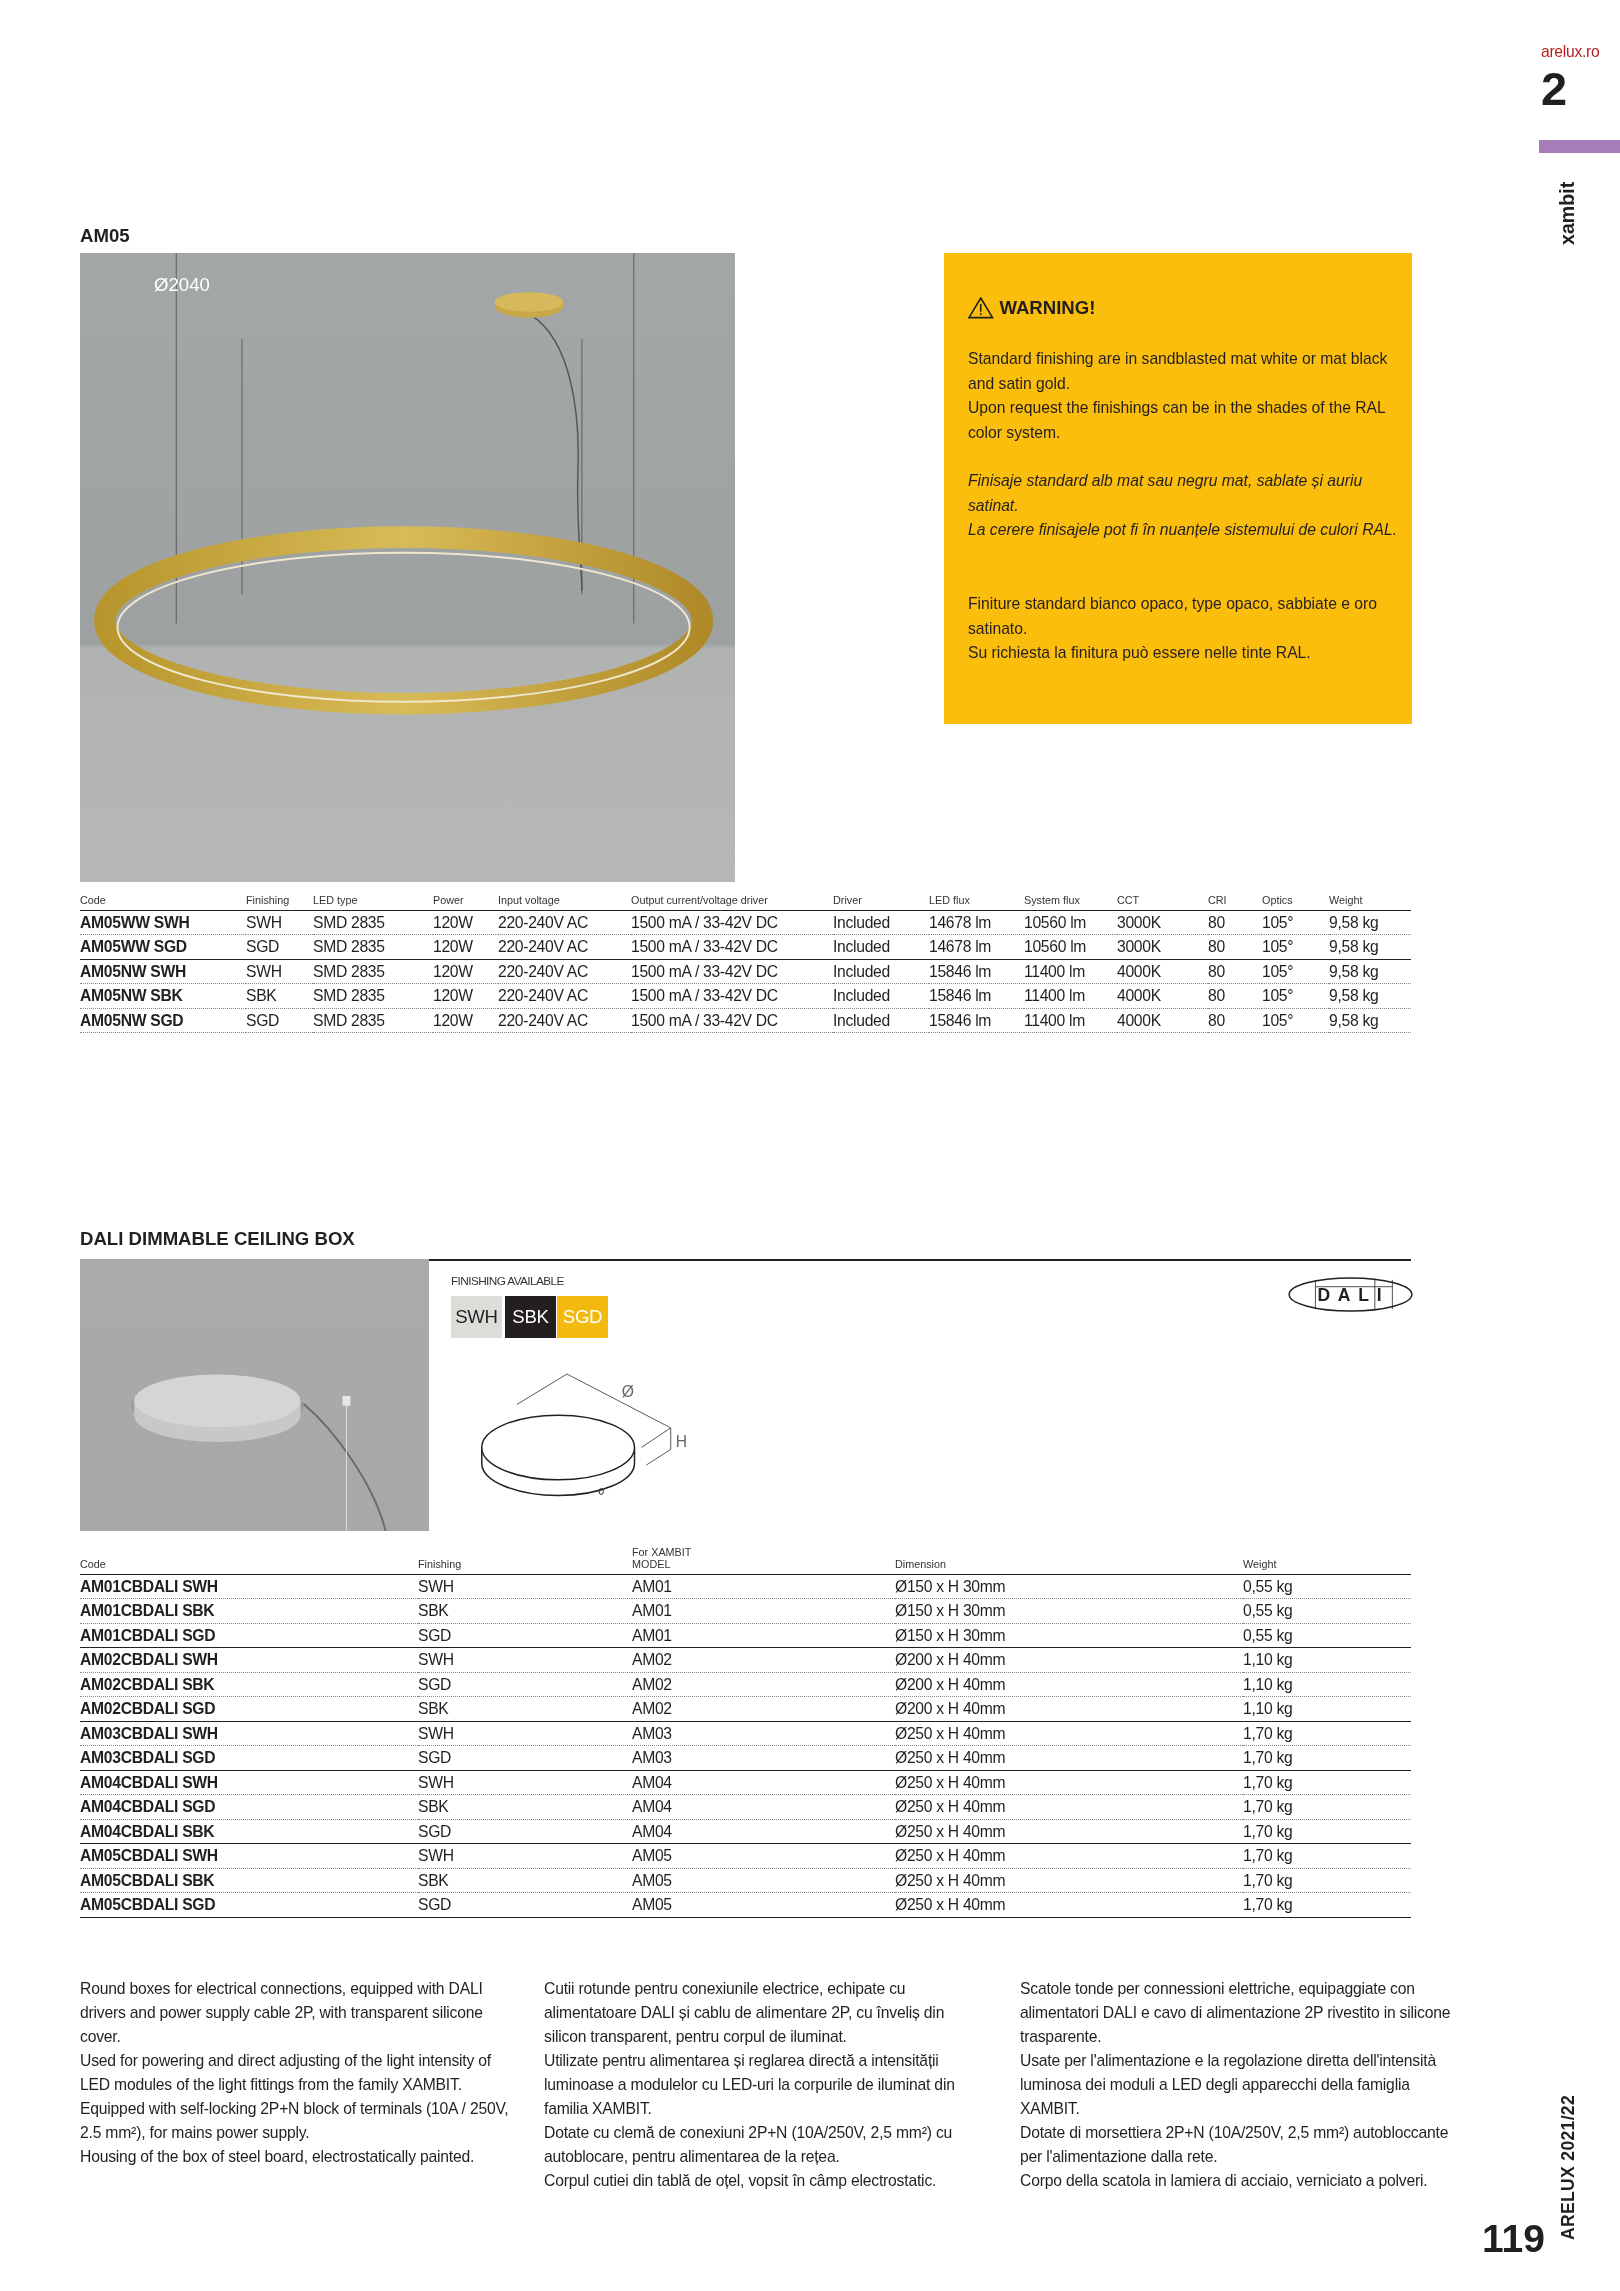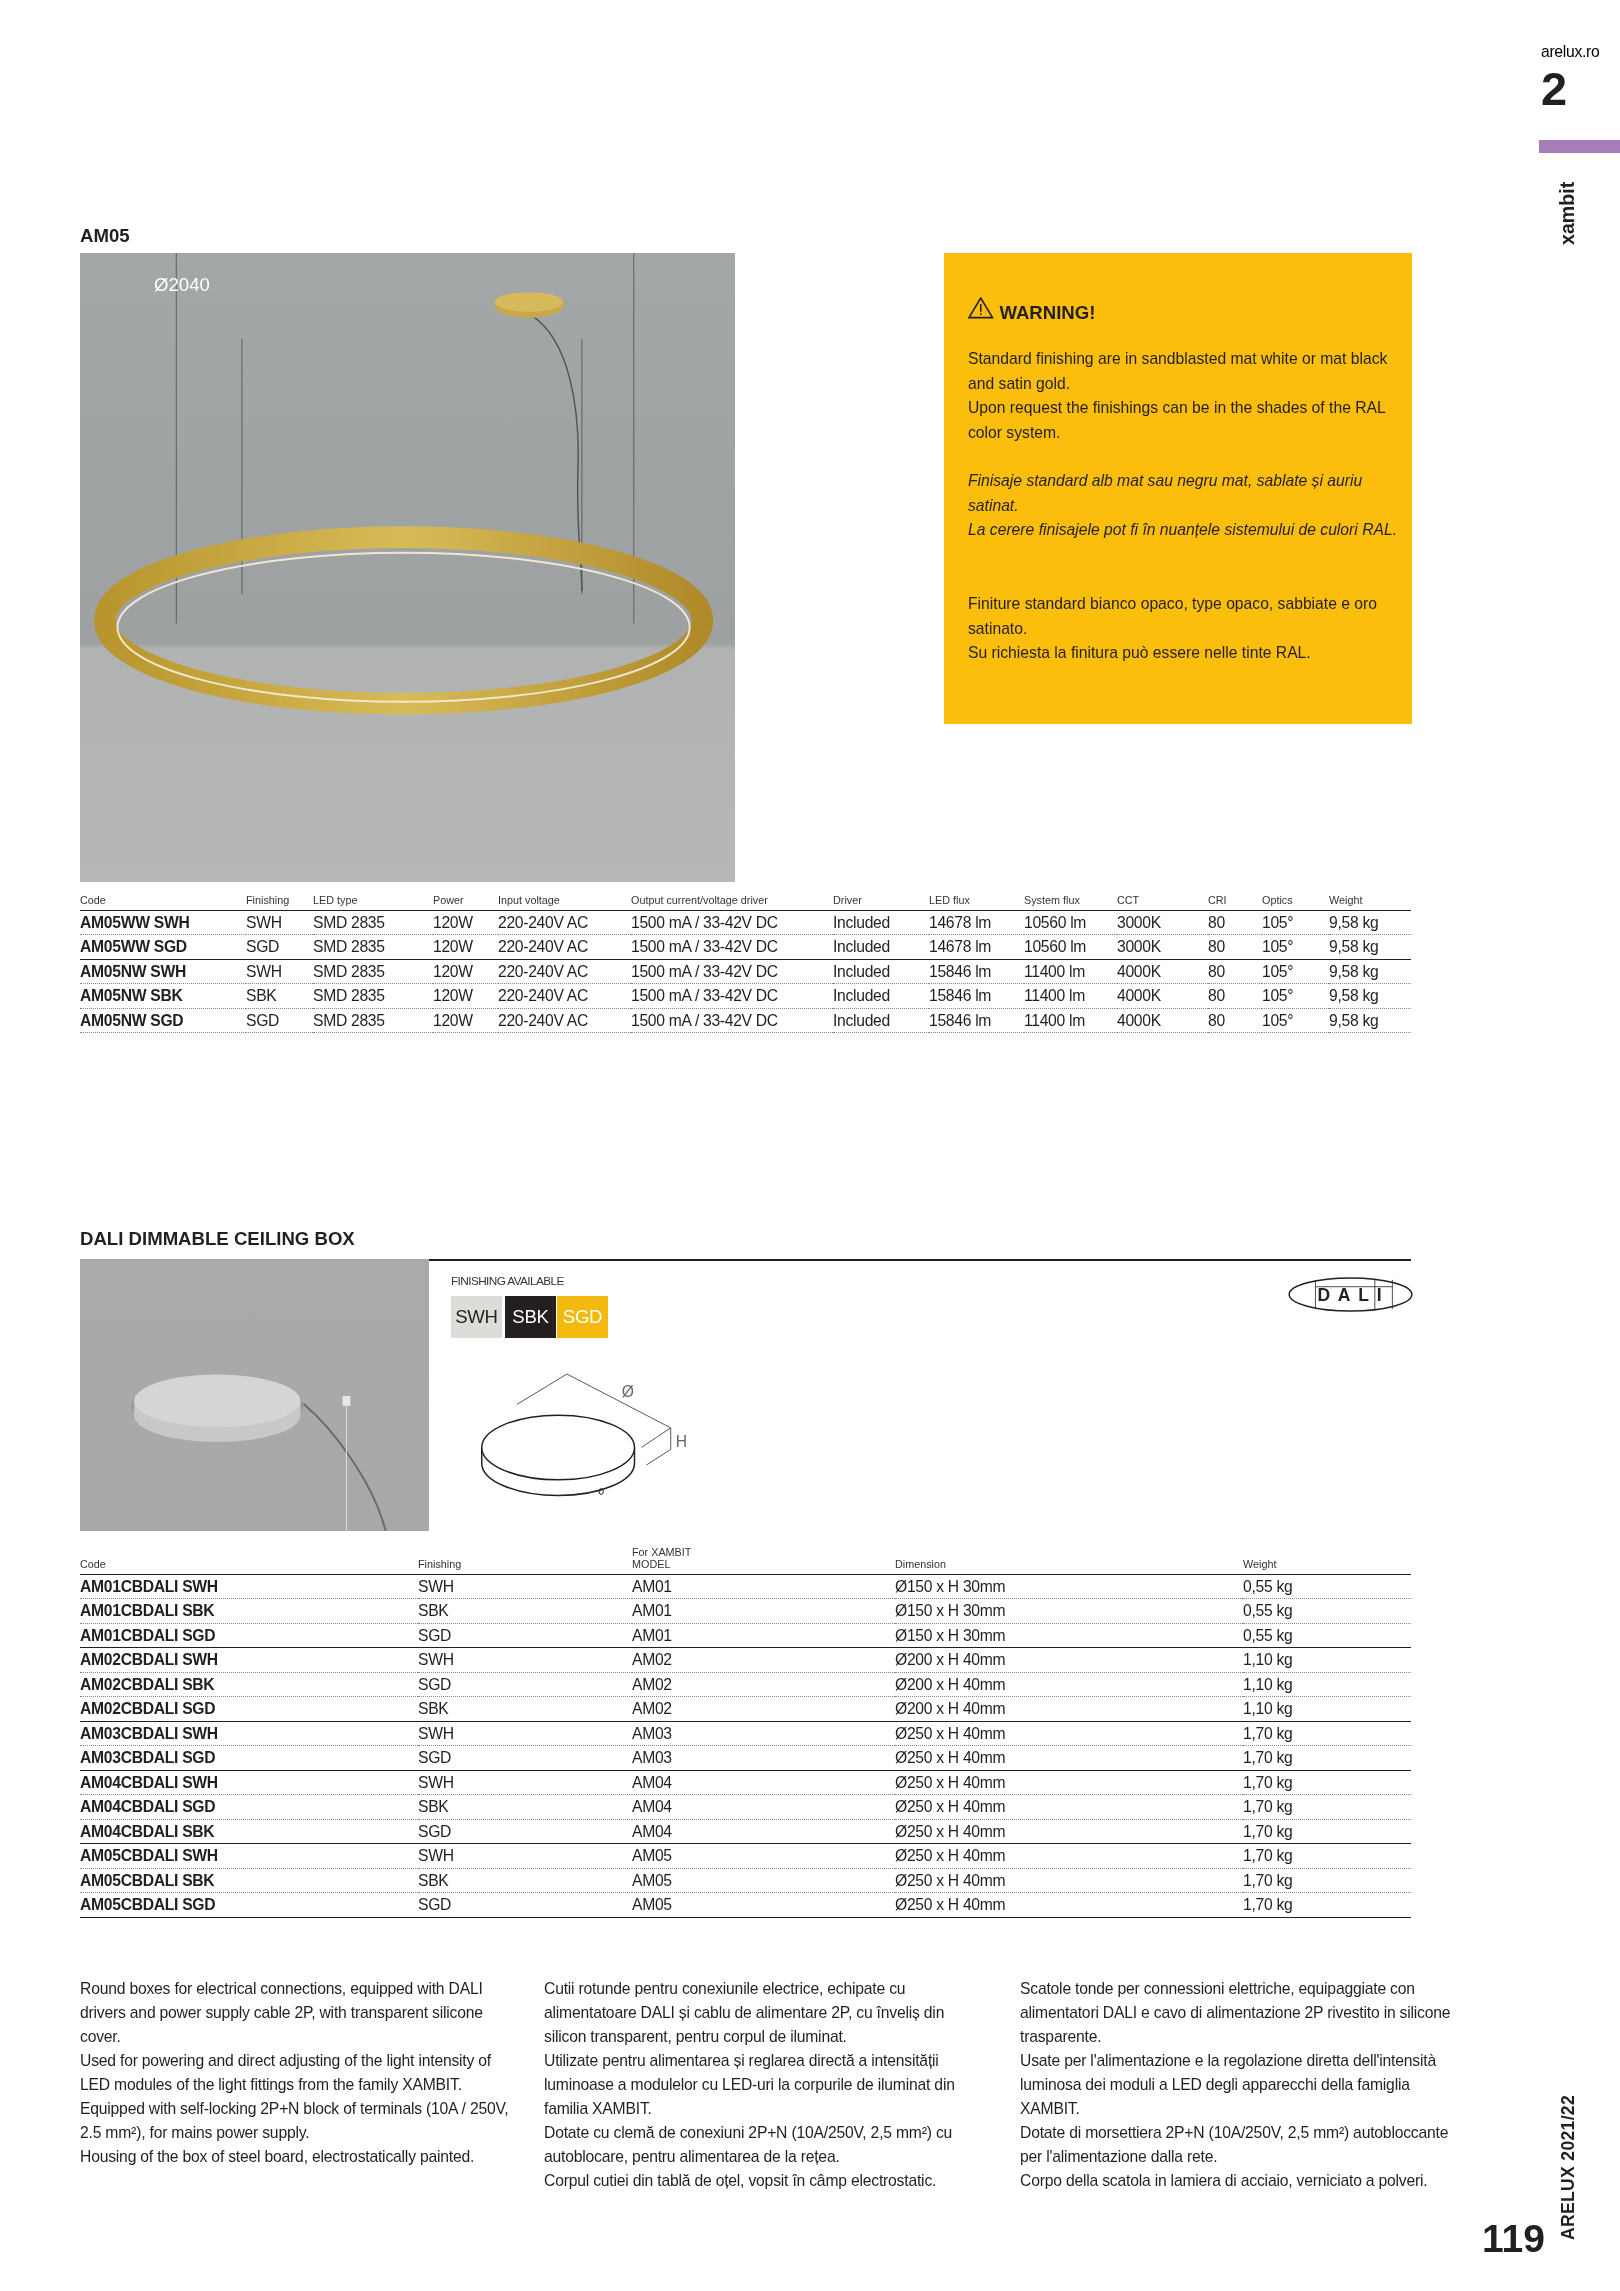--- a/index.html
+++ b/index.html
@@ -1,37 +1,37 @@
 <!DOCTYPE html>
 <html><head>
 <meta charset="utf-8">
 <style>
   html,body{margin:0;padding:0;background:#fff;}
   body{width:1620px;height:2292px;position:relative;overflow:hidden;font-family:"Liberation Sans",sans-serif;color:#231f20;}
   .abs{position:absolute;}
 
   
-  #site{left:1541px;top:43px;font-size:15.7px;color:#000000;letter-spacing:-0.3px;}
+  #site{left:1541px;top:43px;font-size:15.7px;color:#b91c1c;letter-spacing:-0.3px;}
   #chapnum{left:1541px;top:65px;font-size:47px;font-weight:bold;line-height:1;}
   #purplebar{left:1539px;top:140px;width:81px;height:12.7px;background:#a67db8;}
   #family{left:1556px;top:167px;width:29px;height:78px;}
   #family span{position:absolute;left:0;top:78px;transform:rotate(-90deg);transform-origin:left top;font-weight:bold;font-size:19.6px;white-space:nowrap;}
   #catalog{left:1558px;top:2098px;width:29px;height:137px;}
   #catalog span{position:absolute;left:0;top:142px;transform:rotate(-90deg);transform-origin:left top;font-weight:bold;font-size:17.6px;white-space:nowrap;letter-spacing:0.3px;}
   #pagenum{left:1482px;top:2217px;font-size:39px;color:#231f20;font-weight:bold;}
 
   
   #am05-title{left:80px;top:225px;font-size:18.6px;font-weight:bold;}
   #am05-photo{left:80px;top:253px;width:655px;height:629px;background:linear-gradient(#a4a7a8 0%,#9ea1a2 62%,#b1b3b3 63%,#b6b8b8 100%);overflow:hidden;}
   #am05-dim{left:118px;top:274px;font-size:18.6px;color:#fff;margin-left:36px;}
   #am05-photo svg{position:absolute;left:0;top:0;}
 
   
   #warnbox{left:944px;top:253px;width:468px;height:471px;background:#fbbe0c;}
-  #warn-head{left:968px;top:297px;font-size:18.6px;font-weight:bold;display:flex;align-items:flex-end;gap:5.9px;}
+  #warn-head{left:968px;top:297px;font-size:18.6px;font-weight:bold;display:flex;align-items:flex-start;gap:5.9px;}
   .warn-p{left:968px;width:431px;font-size:15.7px;line-height:24.5px;color:#231f20;}
   .it{font-style:italic;}
 
   
   table{border-collapse:collapse;}
   .spec{position:absolute;left:80px;width:1331px;font-size:15.7px;}
   .spec th{font-weight:normal;text-align:left;font-size:10.8px;color:#333;padding:0 0 3.9px 0;vertical-align:bottom;border-bottom:1.5px solid #231f20;}
   .spec td{padding:0;height:23.5px;border-bottom:1px dotted #888;white-space:nowrap;letter-spacing:-0.3px;}
   .spec td.code{font-weight:bold;}
   .spec tr.grp td{border-bottom:1.5px solid #231f20;}

